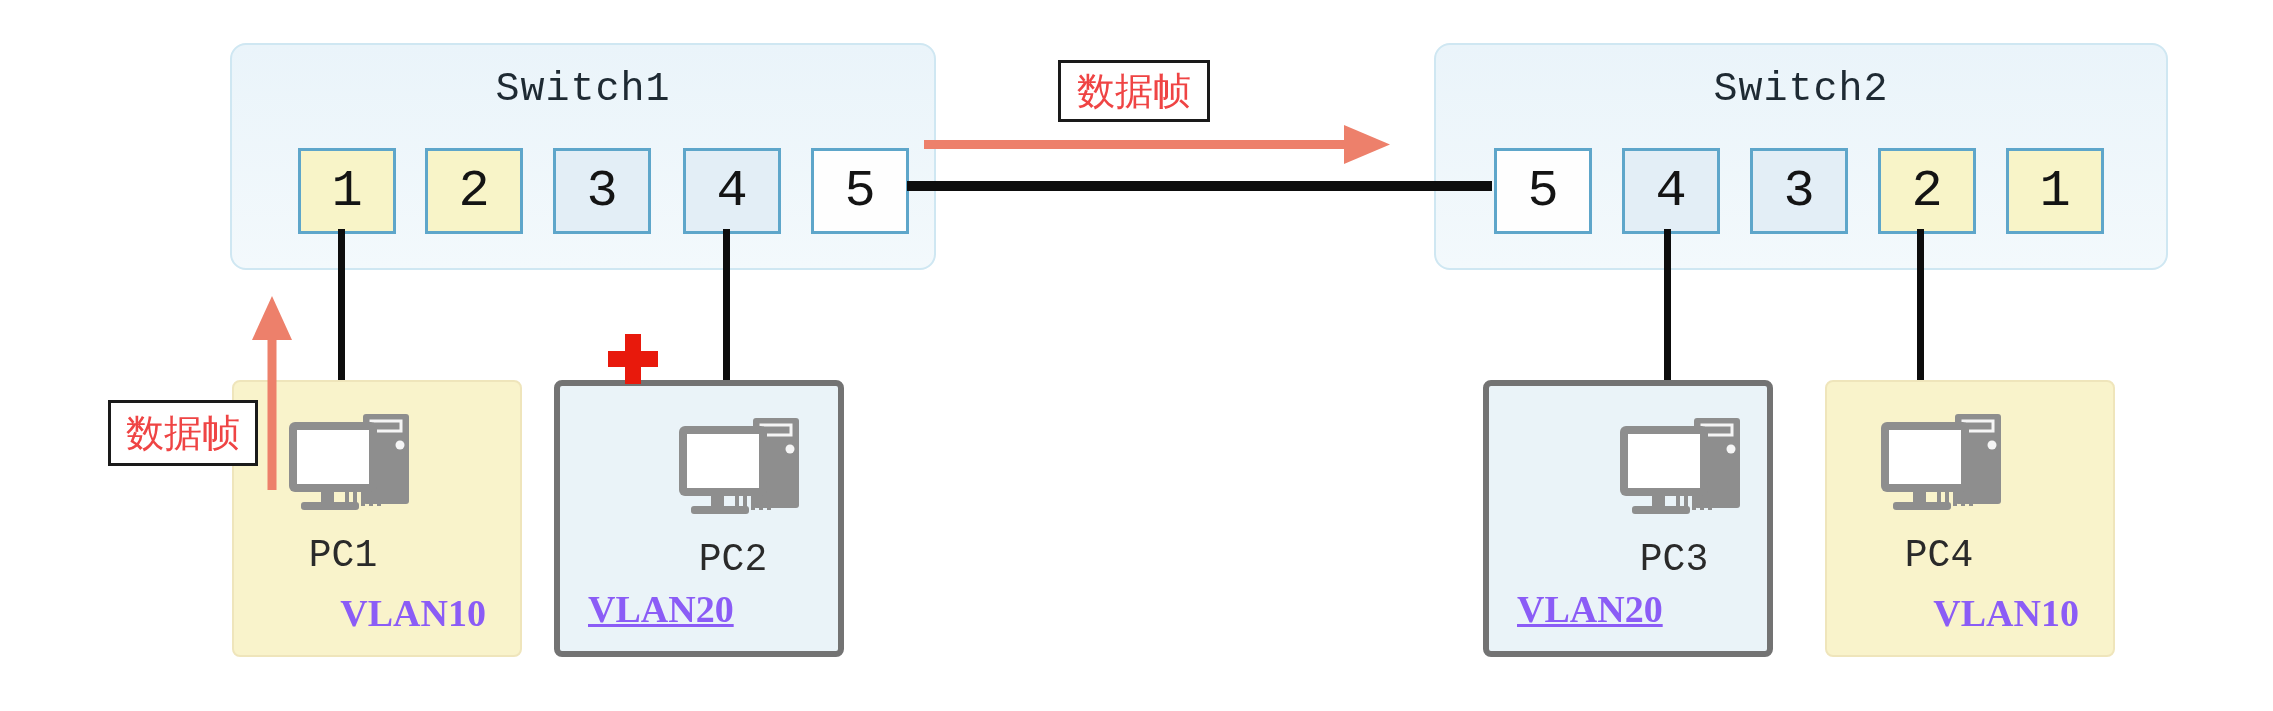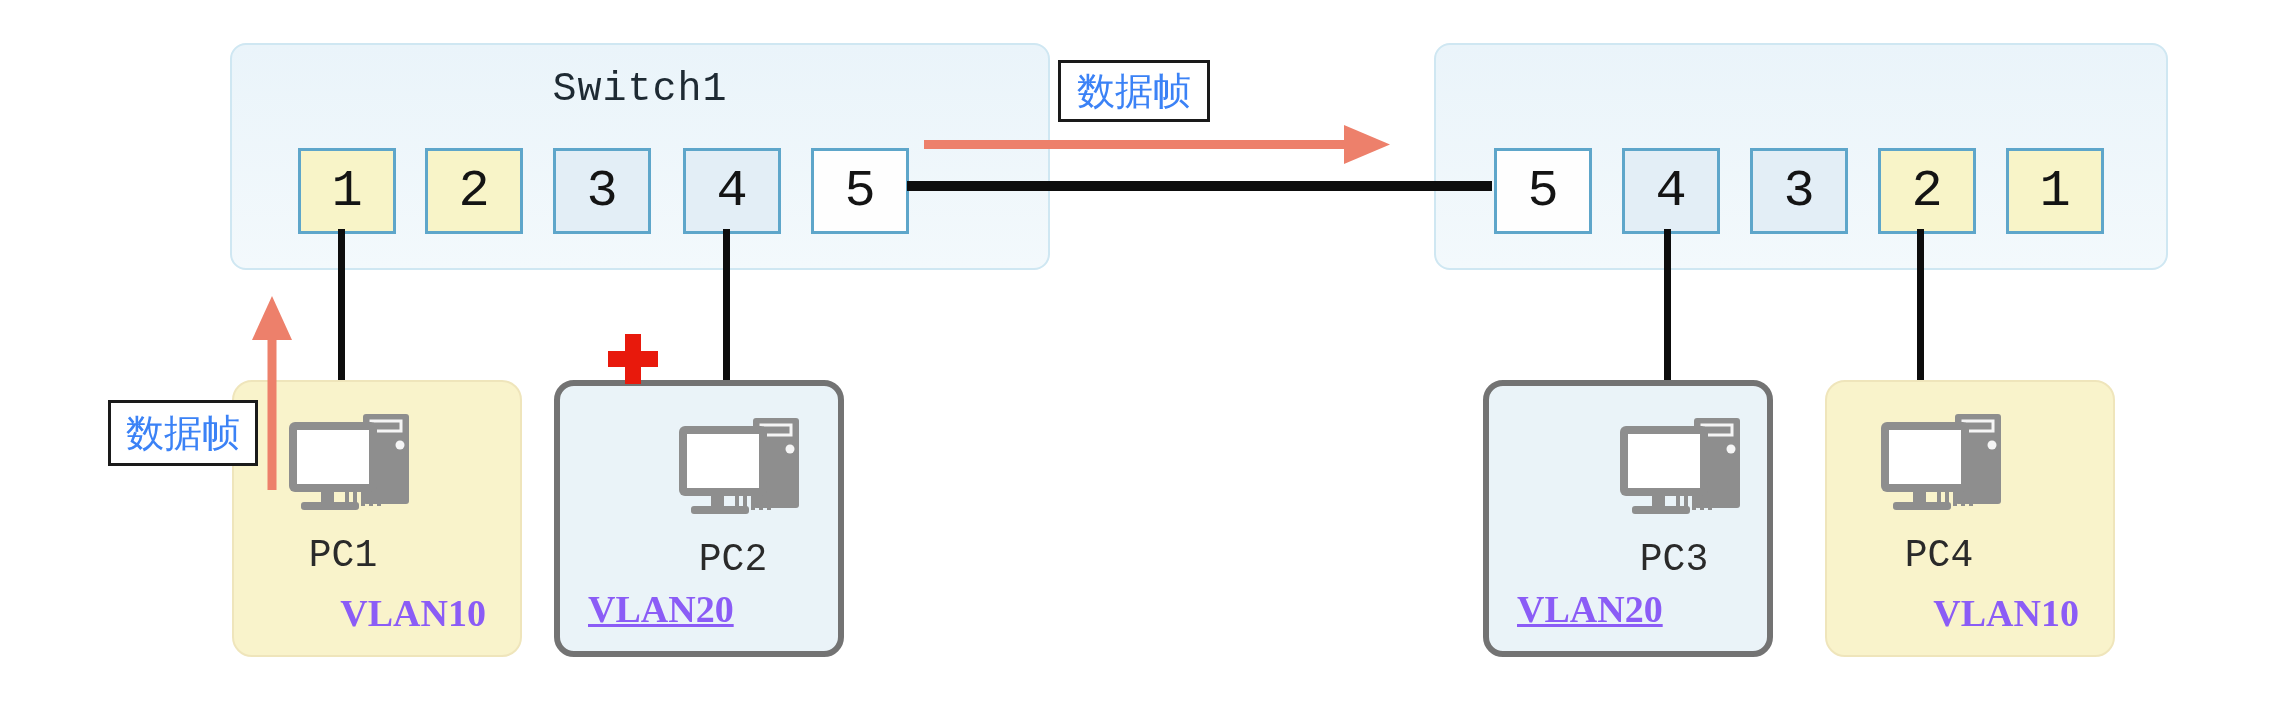--- a/index.html
+++ b/index.html
@@ -6,21 +6,21 @@
   #stage{
     position:relative;width:2273px;height:711px;background:#ffffff;overflow:hidden;
     font-family:"Liberation Sans",sans-serif;
   }
   
   .switch-box{
     position:absolute;top:43px;height:227px;border-radius:16px;
     background:linear-gradient(180deg,#eaf4fa 0%,#f3f9fc 100%);
     border:2px solid #cfe7f2;box-sizing:border-box;
   }
-  #switch1{left:230px;width:820px;}
+  #switch1{left:230px;width:706px;}
   #switch2{left:1434px;width:734px;}
   .switch-title{
     position:absolute;top:22px;left:0;width:100%;text-align:center;
     font-family:"Liberation Mono",monospace;font-size:40px;color:#1e2a33;letter-spacing:1px;
   }
   .port{
     position:absolute;top:103px;width:98px;height:86px;box-sizing:border-box;
     border:3px solid #5ea6ca;display:flex;align-items:center;justify-content:center;
     font-family:"Liberation Mono",monospace;font-size:52px;color:#141414;
   }
@@ -34,21 +34,21 @@
   #switch2 .p4{left:442px;} #switch2 .p5{left:570px;}
   
   .cable{position:absolute;width:7px;background:#0d0d0d;}
   #cable-pc1{left:338px;top:229px;height:226px;}
   #cable-pc2{left:723px;top:229px;height:222px;}
   #cable-pc3{left:1664px;top:229px;height:222px;}
   #cable-pc4{left:1917px;top:229px;height:222px;}
   #trunk{position:absolute;left:907px;top:181px;width:585px;height:10px;background:#0d0d0d;}
   
   .pc-box{
-    position:absolute;top:380px;width:290px;height:277px;border-radius:20px;box-sizing:border-box;
+    position:absolute;top:380px;width:290px;height:277px;border-radius:8px;box-sizing:border-box;
   }
   .pc-box[data-vlan="vlan10"]{background:#f9f3cb;border:2px solid #efe5bb;}
   .pc-box[data-vlan="vlan20"]{background:#eaf3f8;border:6px solid #737373;}
   #pc1{left:232px;} #pc2{left:554px;} #pc3{left:1483px;padding-left:40px;} #pc4{left:1812px;margin-left:13px;}
   .pc-name{
     position:absolute;top:152px;transform:translateX(-50%);
     font-family:"Liberation Mono",monospace;font-size:38px;color:#2a2a2a;
   }
   #pc1 .pc-name{left:109px;} #pc2 .pc-name{left:173px;}
   #pc3 .pc-name{left:185px;} #pc4 .pc-name{left:112px;}
@@ -57,21 +57,21 @@
     font-family:"Liberation Serif",serif;font-weight:bold;font-size:38px;color:#8b5cf6;
   }
   .vlan-left{left:28px;text-decoration:underline;} .vlan-right{right:34px;}
   .computer-icon{position:absolute;top:26px;width:132px;height:102px;}
   #pc1 .computer-icon{left:53px;} #pc2 .computer-icon{left:117px;}
   #pc3 .computer-icon{left:129px;} #pc4 .computer-icon{left:52px;}
   
   .frame-label{
     position:absolute;box-sizing:border-box;background:#ffffff;border:3px solid #1a1a1a;
     display:flex;align-items:center;justify-content:center;
-    font-size:38px;color:#3b82f6;font-family:"Liberation Sans",sans-serif;
+    font-size:38px;color:#ef4444;font-family:"Liberation Sans",sans-serif;
   }
   #frame-label-top{left:1058px;top:60px;width:152px;height:62px;}
   #frame-label-left{left:108px;top:400px;width:150px;height:66px;}
   .arrow-svg{position:absolute;}
   #arrow-right{left:920px;top:124px;}
   #arrow-up{left:247px;top:294px;}
   #blocked-cross{position:absolute;left:606px;top:332px;}
 </style>
 </head>
 <body>
@@ -81,20 +81,21 @@
   <div id="switch1" class="switch-box">
     <div class="switch-title">Switch1</div>
     <div class="port p1" data-vlan="vlan10">1</div>
     <div class="port p2" data-vlan="vlan10">2</div>
     <div class="port p3" data-vlan="vlan20">3</div>
     <div class="port p4" data-vlan="vlan20">4</div>
     <div class="port p5" data-vlan="trunk">5</div>
   </div>
 
   <div id="switch2" class="switch-box">
+    <div class="switch-title">Switch2</div>
     <div class="port p1" data-vlan="trunk">5</div>
     <div class="port p2" data-vlan="vlan20">4</div>
     <div class="port p3" data-vlan="vlan20">3</div>
     <div class="port p4" data-vlan="vlan10">2</div>
     <div class="port p5" data-vlan="vlan10">1</div>
   </div>
 
   <div id="cable-pc1" class="cable"></div>
   <div id="cable-pc2" class="cable"></div>
   <div id="cable-pc3" class="cable"></div>

